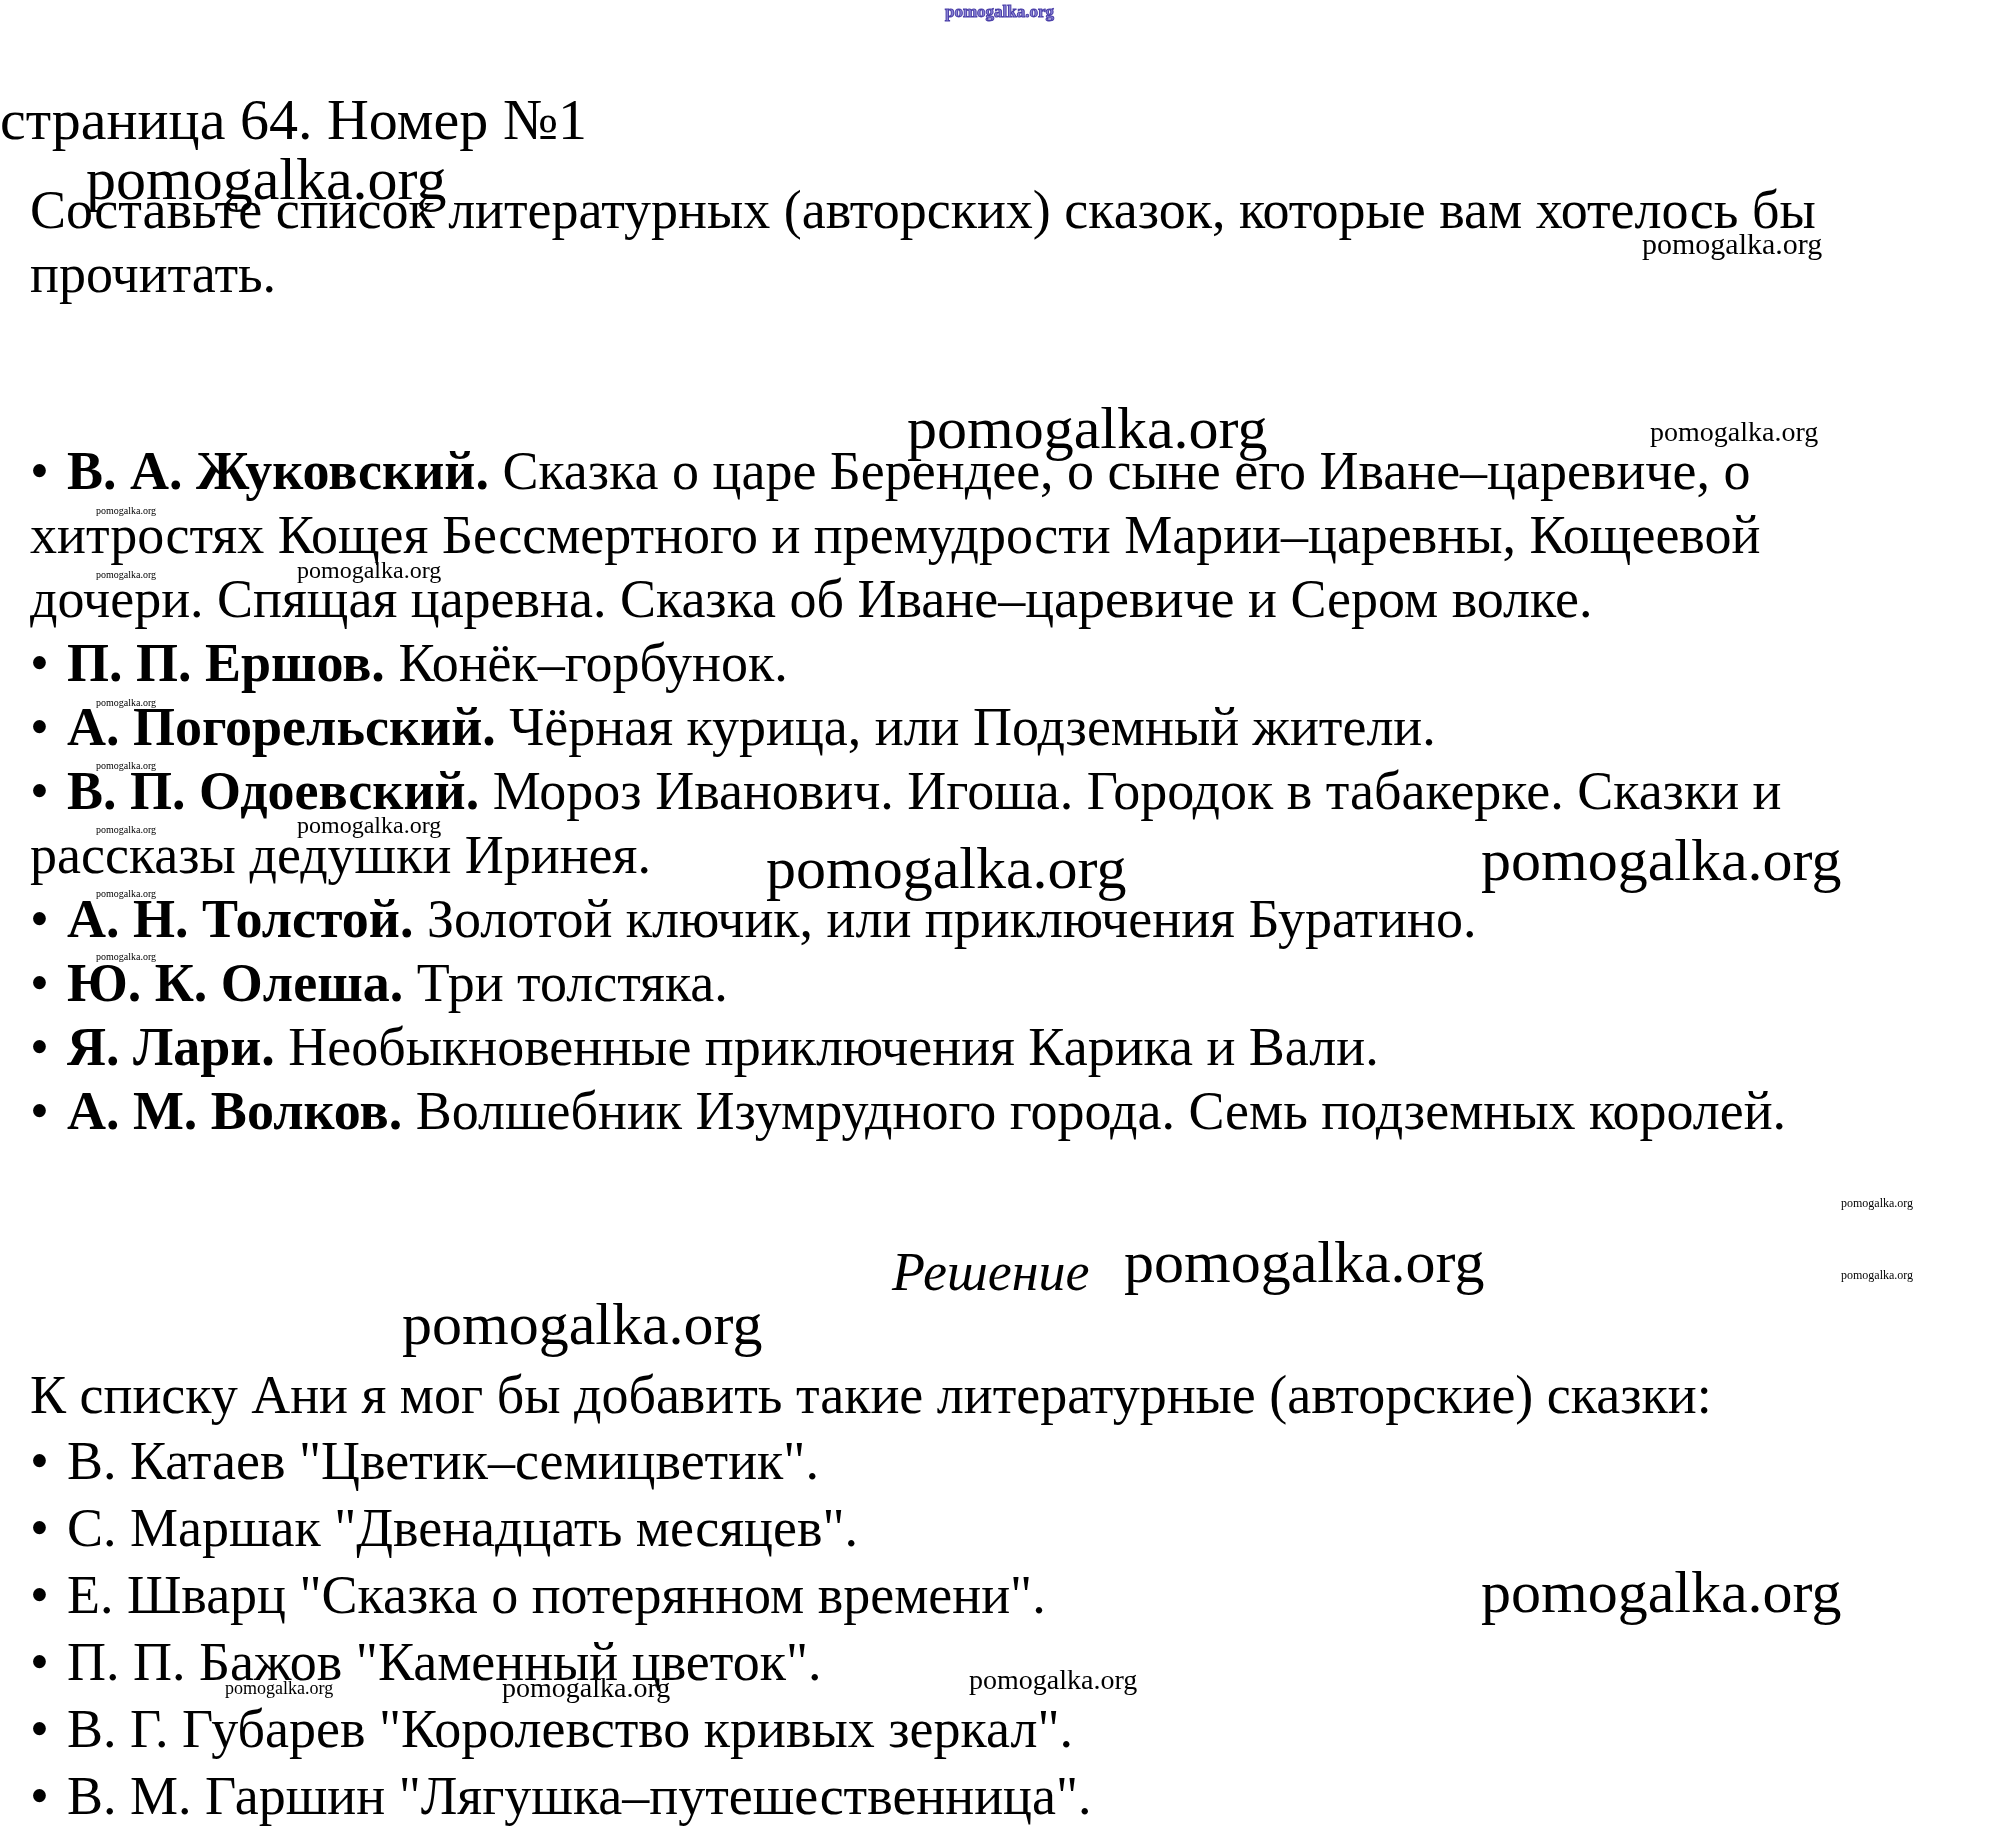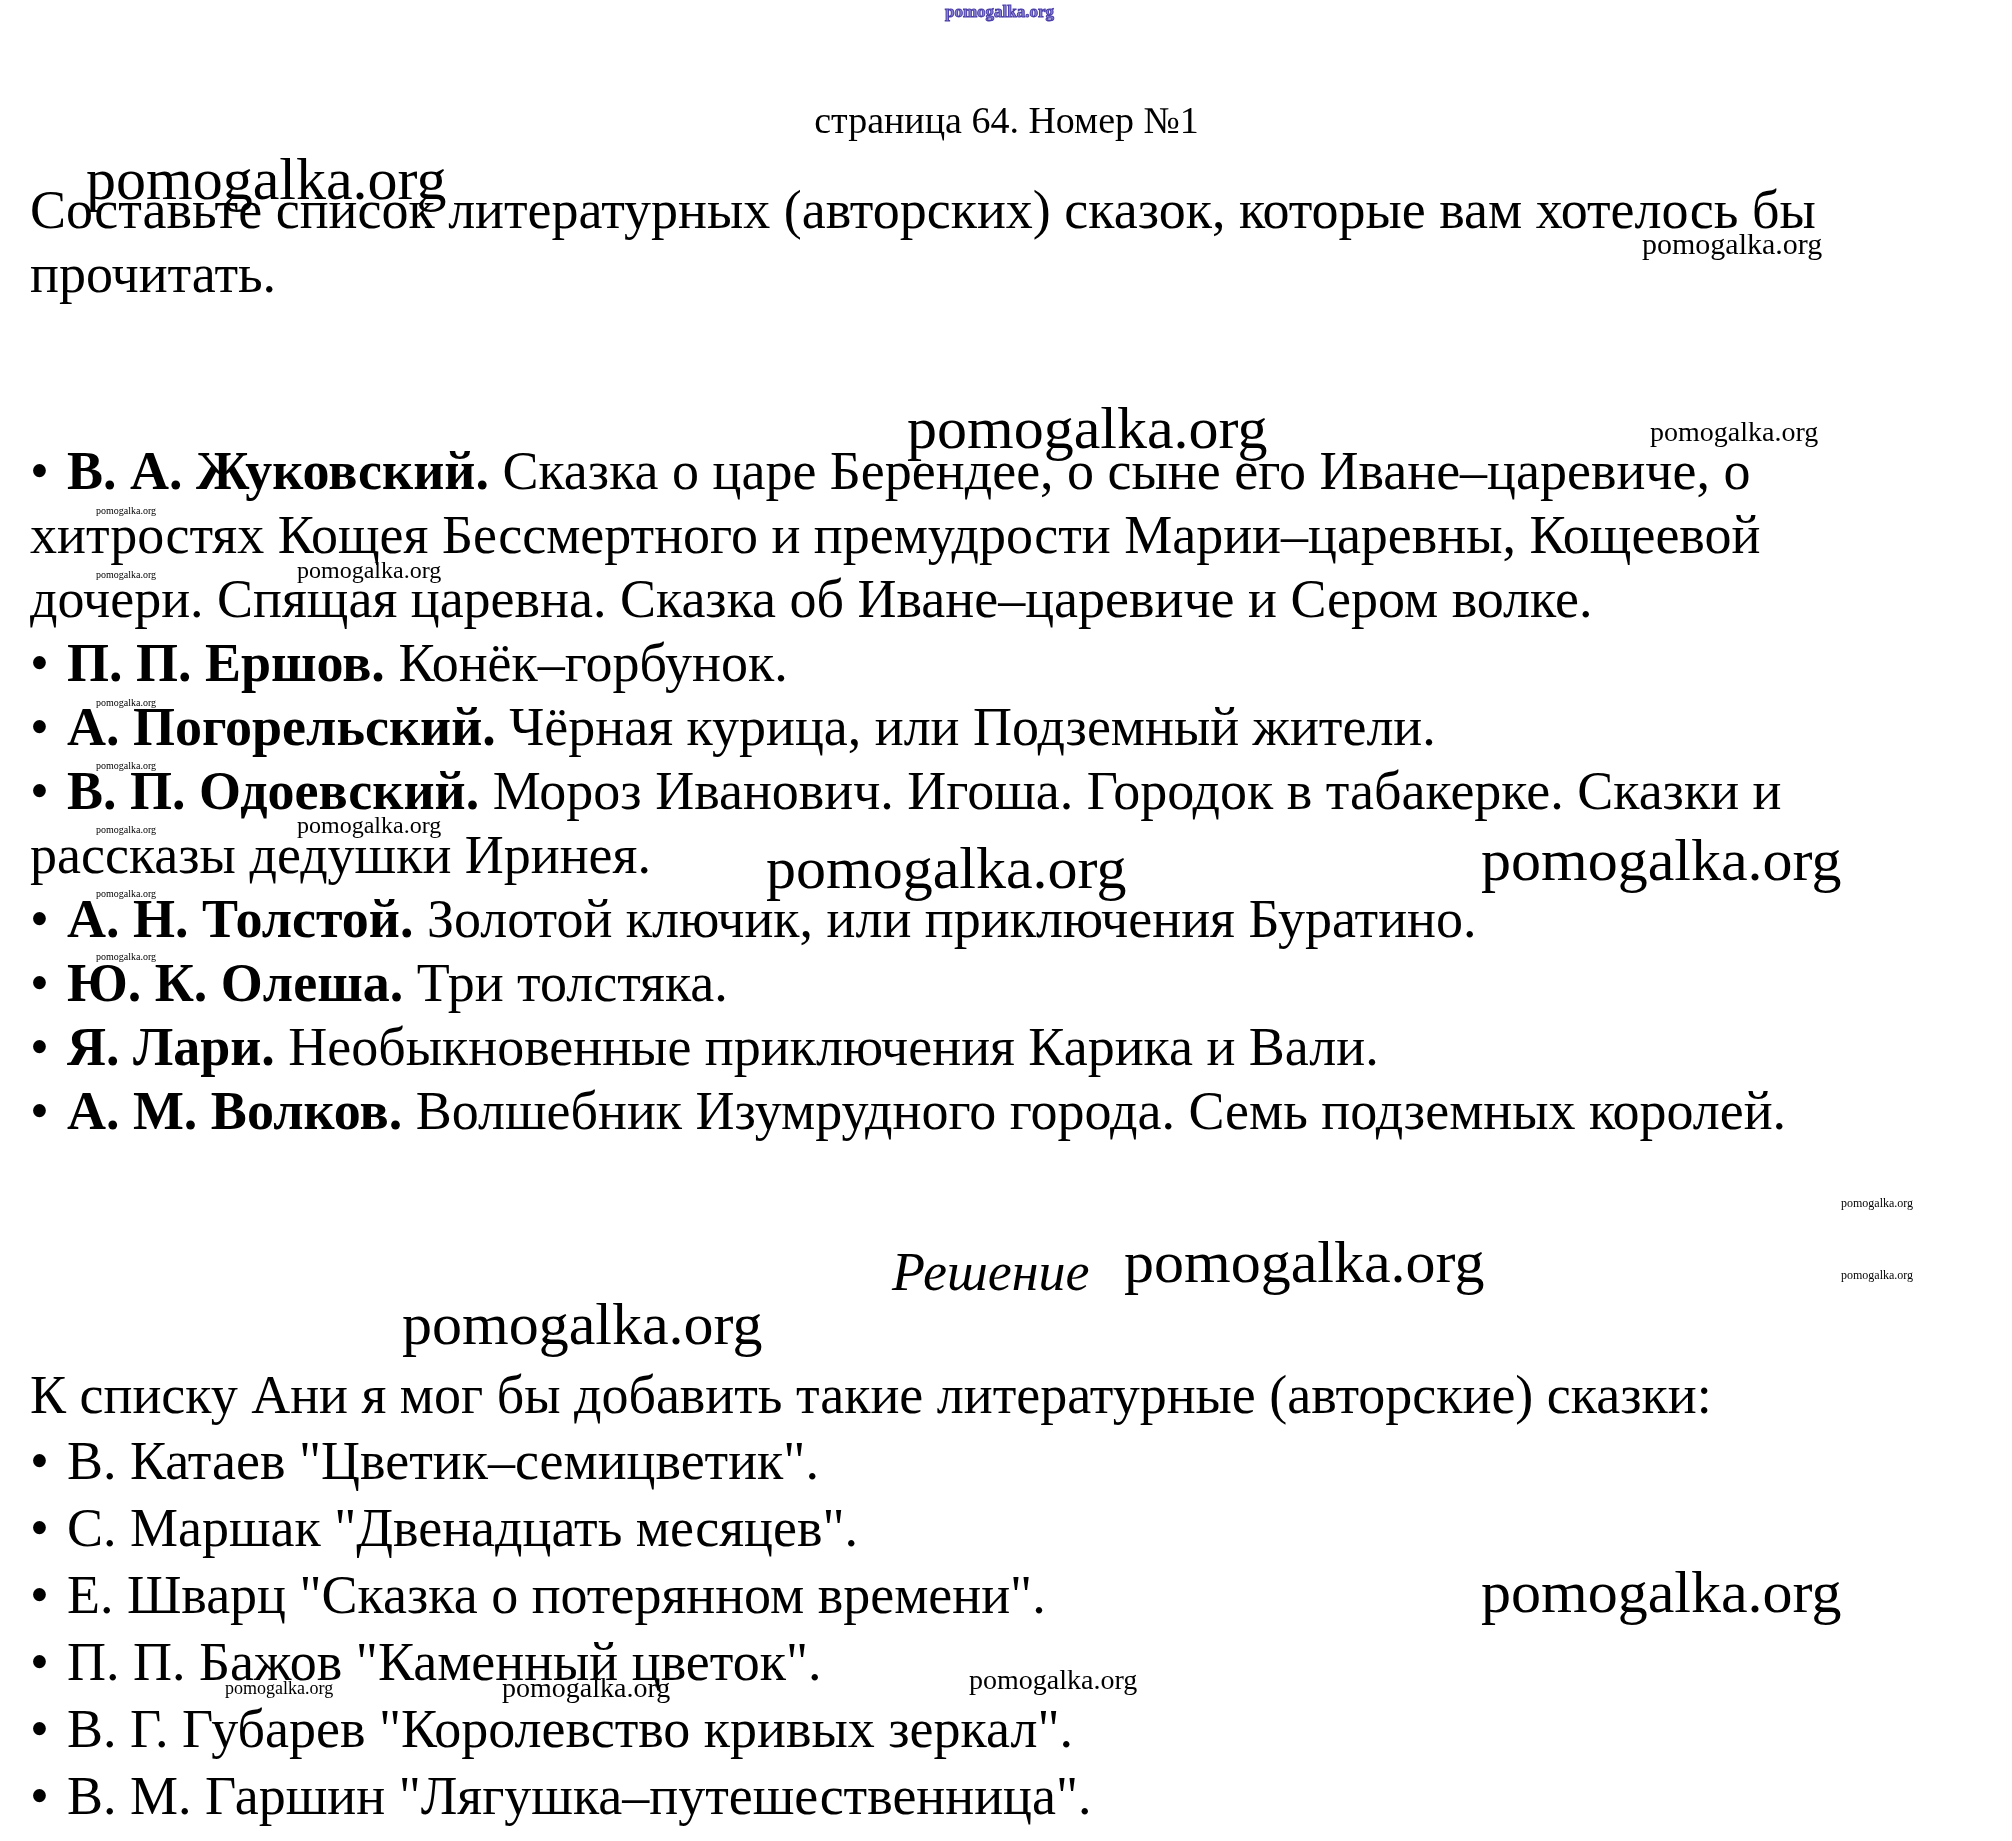--- a/index.html
+++ b/index.html
@@ -7,22 +7,21 @@
     position:relative;
     width:2013px;height:1842px;
     background:#ffffff;
     overflow:hidden;
     font-family:"Liberation Serif", serif;
     color:#000;
   }
   .abs{position:absolute;}
   .page-title{
     left:0;top:88px;width:100%;
-    text-align:center;
-    font-size:38px;line-height:64px;
+    font-size:58px;line-height:64px;
     white-space:nowrap;
   }
   .textblock{
     left:30px;width:1895px;
     font-size:54px;line-height:64px;
     margin:0;
   }
   .task-item,.intro-p{margin:0;}
   .sol-list .sol-item{
     margin:0;

